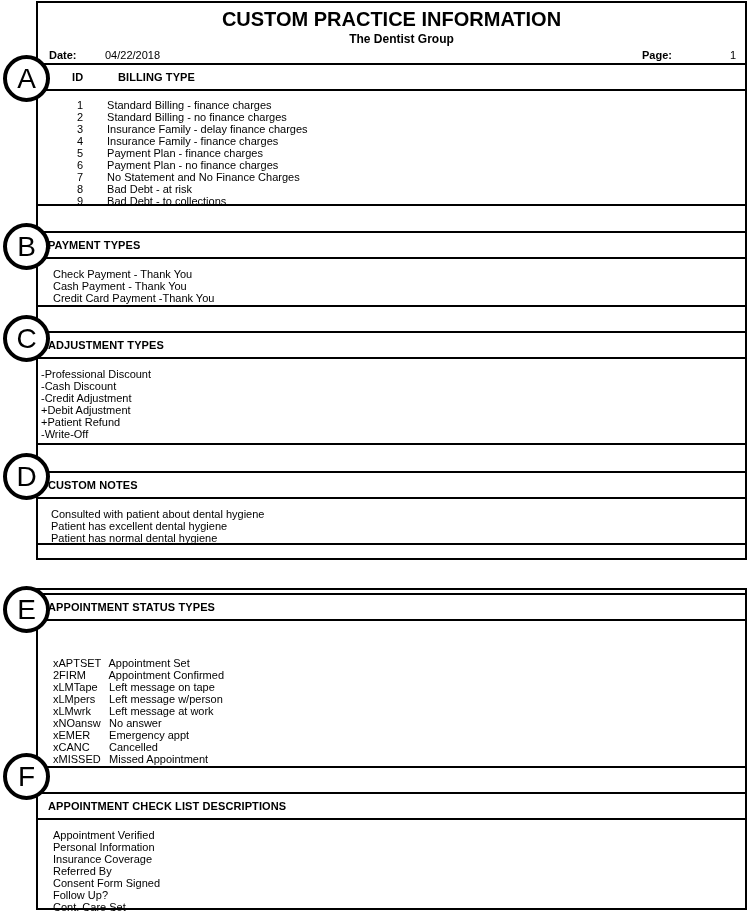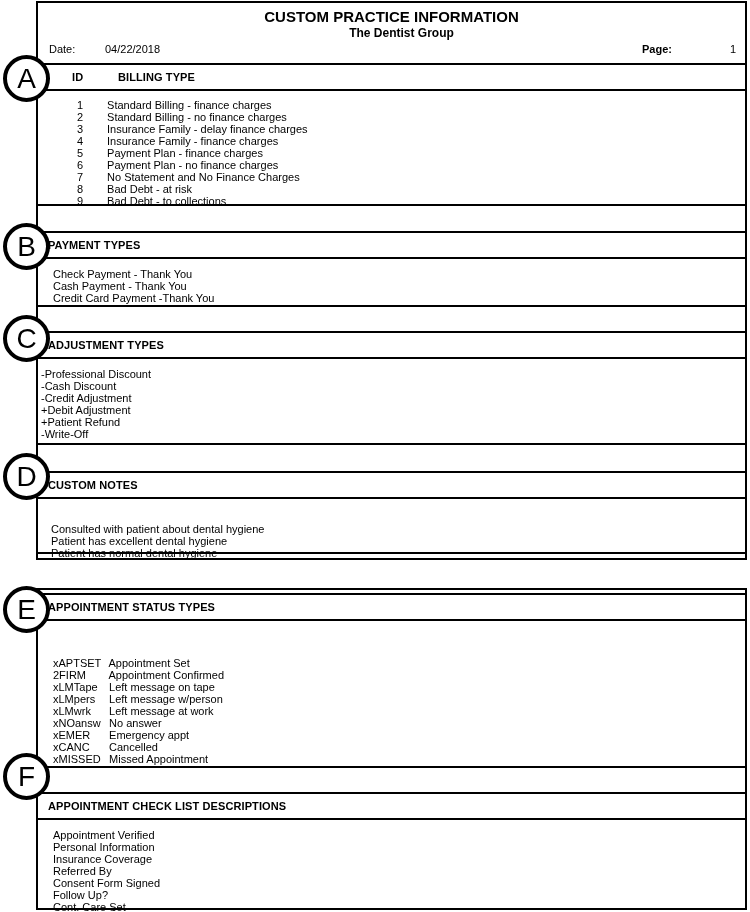--- a/index.html
+++ b/index.html
@@ -12,25 +12,25 @@
   .page {
     position: absolute; left: 36px; width: 711px;
     border: 2px solid #000; background: #fff;
   }
   .page1 { top: 1px;   height: 559px; }
   .page2 { top: 588px; height: 322px; }
 
   .hline { height: 2px; background: #000; }
 
   .hdr { height: 60px; }
-  .doc-title { text-align: center; font-size: 15px; font-weight: bold; padding-top: 5px; }
+  .doc-title { text-align: center; font-size: 20px; font-weight: bold; padding-top: 5px; }
   .doc-subtitle { text-align: center; font-size: 12px; font-weight: bold; margin-top: 1px; padding-left: 20px; }
   .meta { position: relative; height: 16px; font-size: 11px; margin-top: 3px; }
   .meta span { position: absolute; top: 0; white-space: nowrap; }
-  .m-datelabel { left: 11px;  font-weight: normal; }
+  .m-datelabel { left: 11px;  font-weight: bold; }
   .m-dateval   { left: 67px; }
   .m-pagelabel { left: 604px; font-weight: bold; }
   .m-pageval   { left: 692px; }
 
   .band {
     height: 24px; display: flex; align-items: center;
     font-size: 11px; font-weight: bold; padding-left: 10px;
     letter-spacing: 0.1px; white-space: nowrap;
   }
   .band-a { padding-left: 34px; }
@@ -38,21 +38,21 @@
 
   .gap25 { height: 25px; } .gap24 { height: 24px; } .gap26 { height: 26px; }
   .strip3 { height: 3px; }
 
   .content { font-size: 11px; line-height: 12px; }
   .content .row { white-space: nowrap; }
   .ca { height: 113px; padding: 8px 0 0 39px; }
   .ca .num  { display: inline-block; width: 27px; }
   .cb { height: 46px;  padding: 9px 0 0 15px; }
   .cc { height: 84px;  padding: 9px 0 0 3px; }
-  .cd { height: 53px;  padding: 24px 0 0 13px; }
+  .cd { height: 44px;  padding: 9px 0 0 13px; }
   .ce { height: 117px; padding: 8px 0 0 15px; margin-top: 28px; }
   .ce .code { display: inline-block; width: 53px; }
   .cf { height: 117px; padding: 9px 0 0 15px; }
 
   .marker {
     position: absolute; left: 3px; width: 47px; height: 47px;
     border: 4px solid #000; border-radius: 50%; background: #fff;
     display: flex; align-items: center; justify-content: center;
     font-size: 28px; line-height: 1; z-index: 3;
   }

